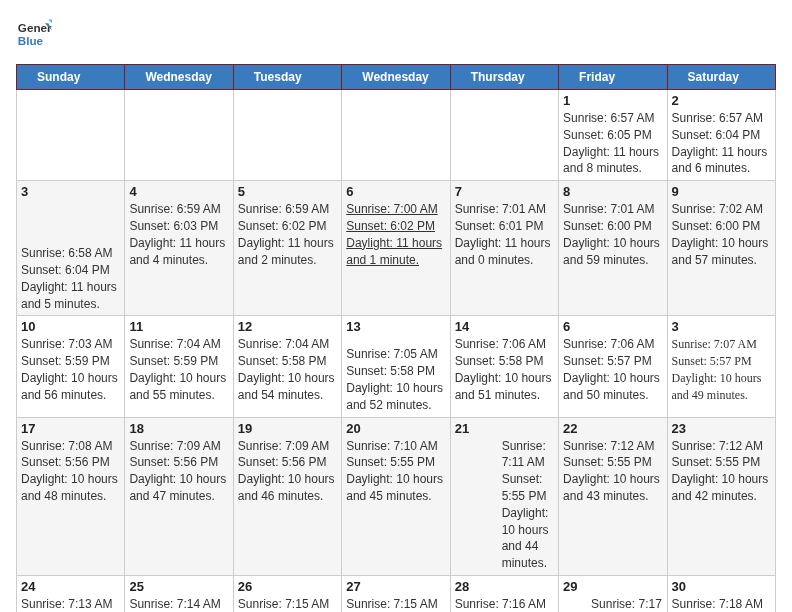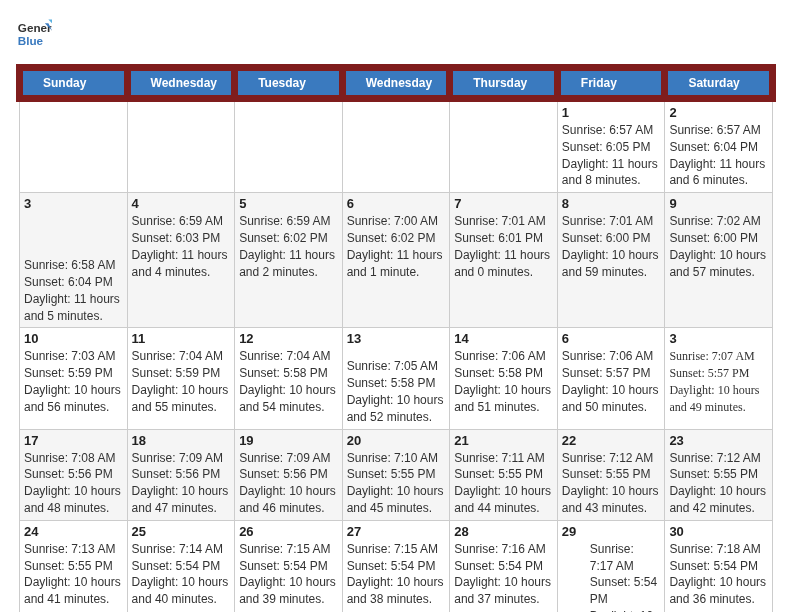--- a/index.html
+++ b/index.html
@@ -49,21 +49,21 @@
       border-collapse: collapse;
       table-layout: fixed;
     }
     thead th {
       background: #3a7abf;
       color: #fff;
       font-size: 12px;
       font-weight: bold;
       padding: 5px 20px;
       text-align: left;
-      border: 7px solid #7f1d1d;
+      border: 1px solid #7f1d1d;
     }
     tbody td {
       border: 1px solid #ccc;
       vertical-align: top;
       padding: 3px 4px;
       font-size: 10px;
       color: #333;
       height: 90px;
       background: #fff;
     }
@@ -159,21 +159,21 @@
         </td>
         <td>
           <span class="day-num">5</span>
           <div class="day-info" style="white-space: pre-line;">Sunrise: 6:59 AM
 Sunset: 6:02 PM
 Daylight: 11 hours
 and 2 minutes.</div>
         </td>
         <td>
           <span class="day-num">6</span>
-          <div class="day-info" style="white-space: pre-line;">Sunrise: 7:00 AM
+          <div class="day-info" style="white-space: pre-line; text-decoration: underline;">Sunrise: 7:00 AM
 Sunset: 6:02 PM
 Daylight: 11 hours
 and 1 minute.</div>
         </td>
         <td>
           <span class="day-num">7</span>
           <div class="day-info" style="white-space: pre-line;">Sunrise: 7:01 AM
 Sunset: 6:01 PM
 Daylight: 11 hours
 and 0 minutes.</div>
@@ -268,21 +268,21 @@
         </td>
         <td>
           <span class="day-num">20</span>
           <div class="day-info" style="white-space: pre-line;">Sunrise: 7:10 AM
 Sunset: 5:55 PM
 Daylight: 10 hours
 and 45 minutes.</div>
         </td>
         <td>
           <span class="day-num">21</span>
-          <div class="day-info" style="white-space: pre-line;">Sunrise: 7:11 AM
+          <div class="day-info" style="white-space: pre-line; margin-left: 47px;">Sunrise: 7:11 AM
 Sunset: 5:55 PM
 Daylight: 10 hours
 and 44 minutes.</div>
         </td>
         <td>
           <span class="day-num">22</span>
           <div class="day-info" style="white-space: pre-line;">Sunrise: 7:12 AM
 Sunset: 5:55 PM
 Daylight: 10 hours
 and 43 minutes.</div>

